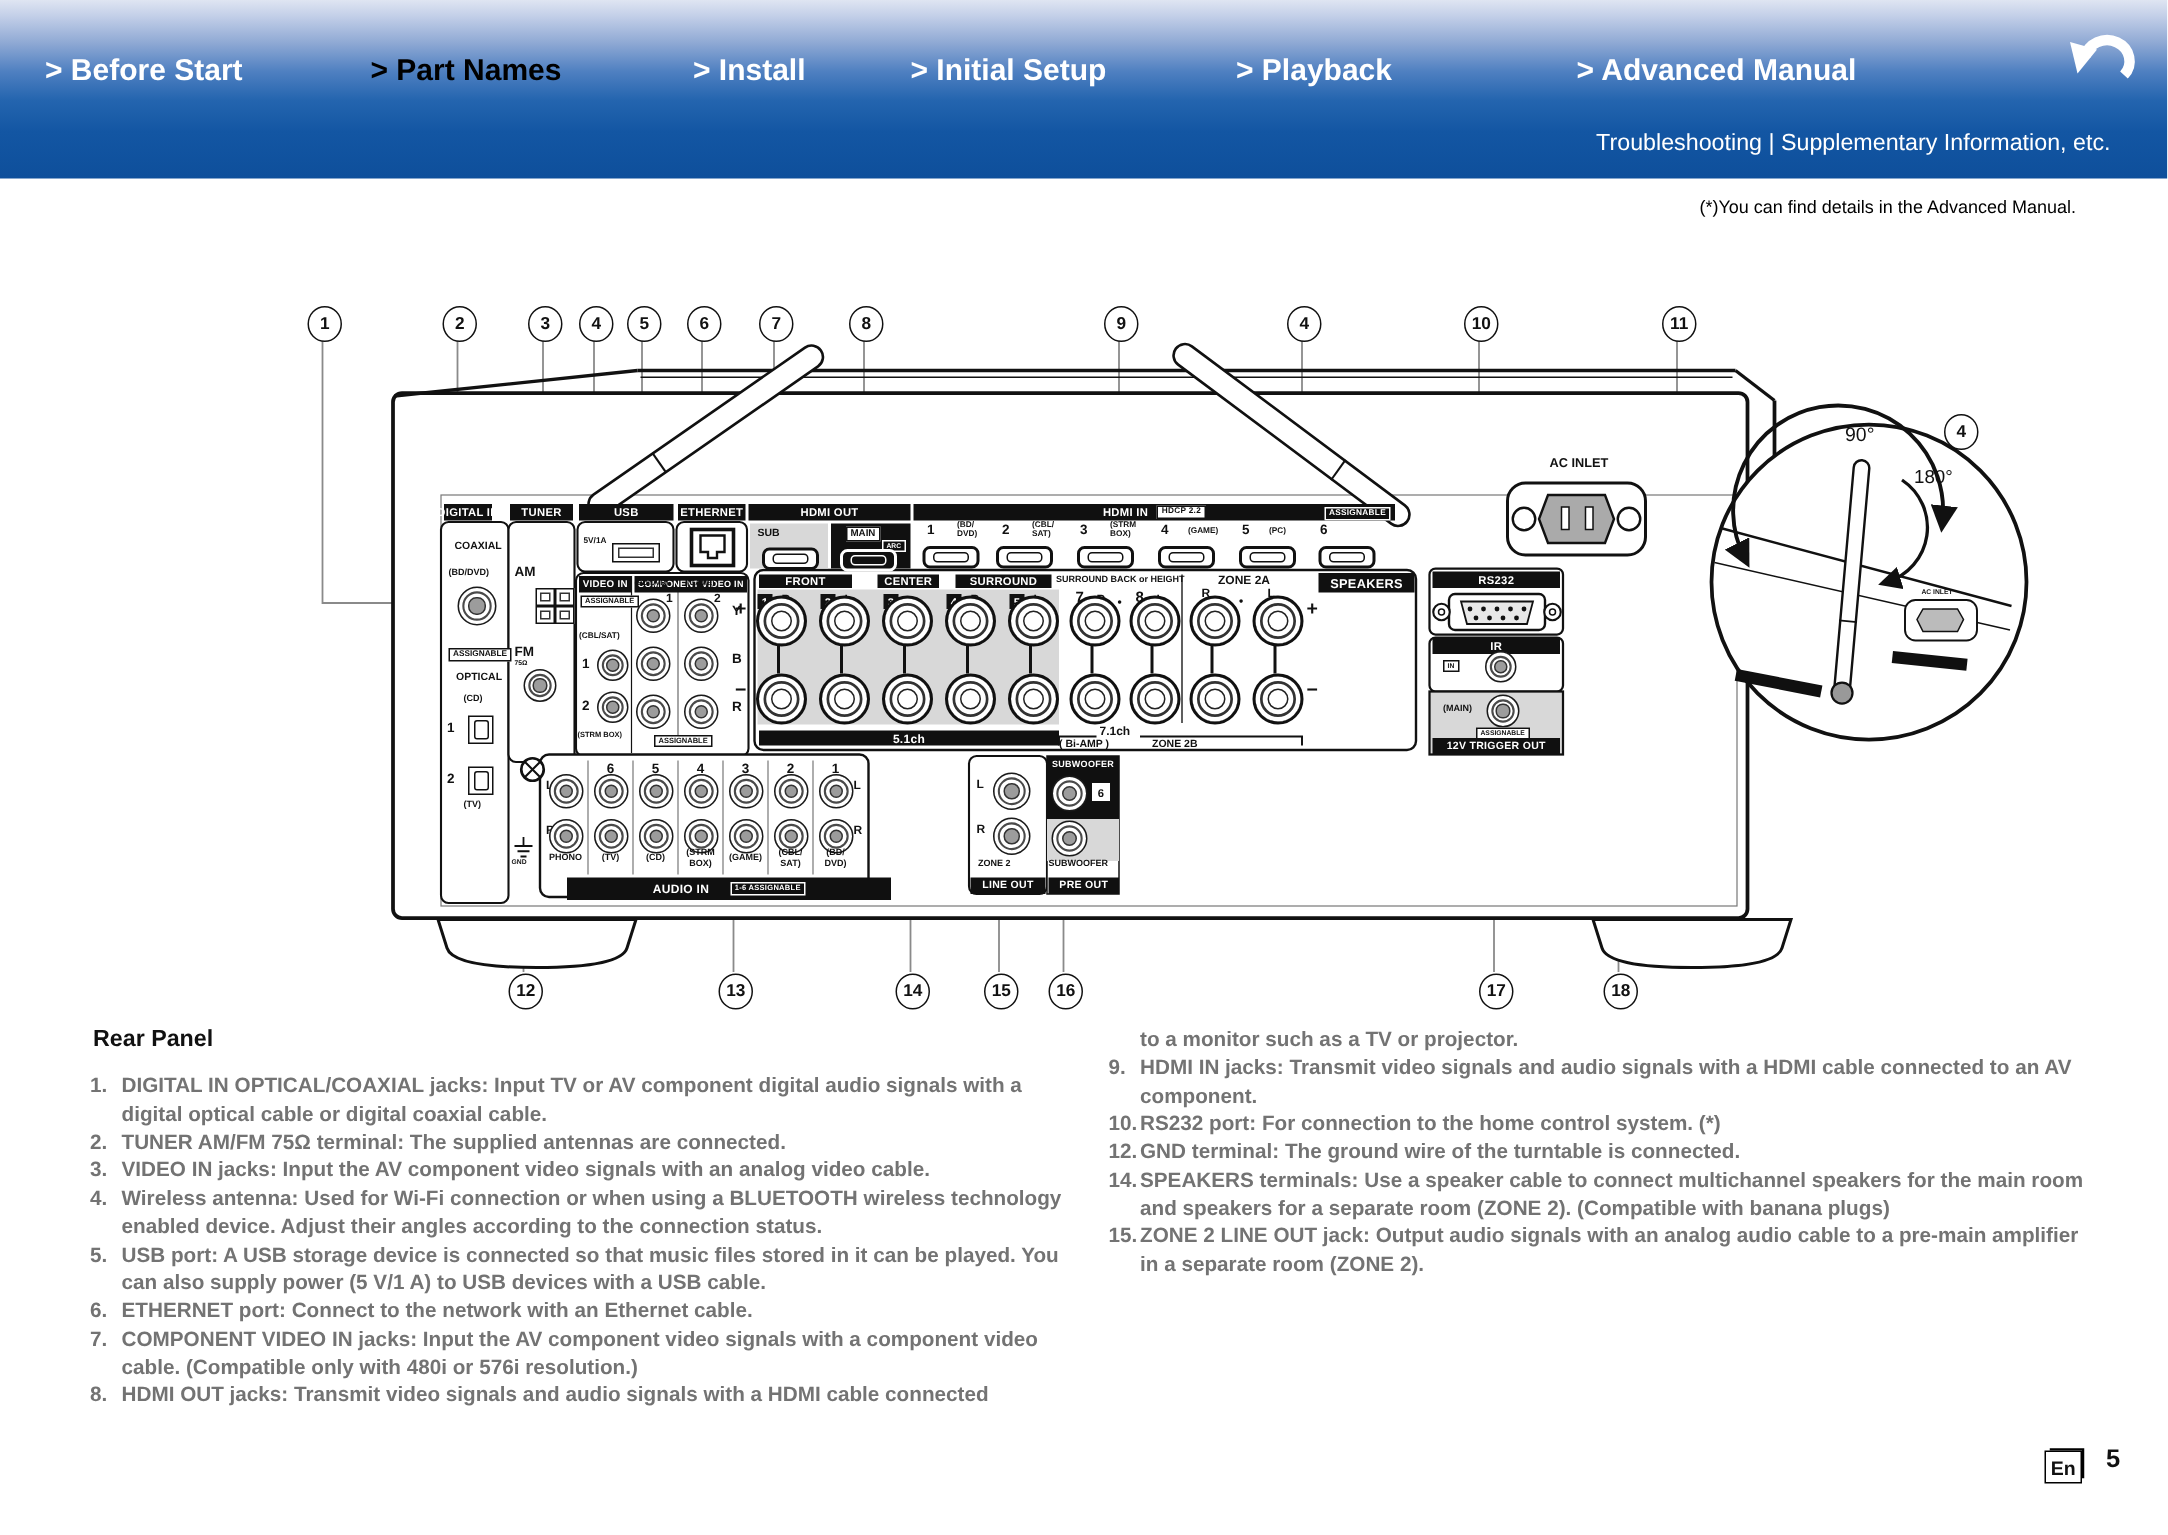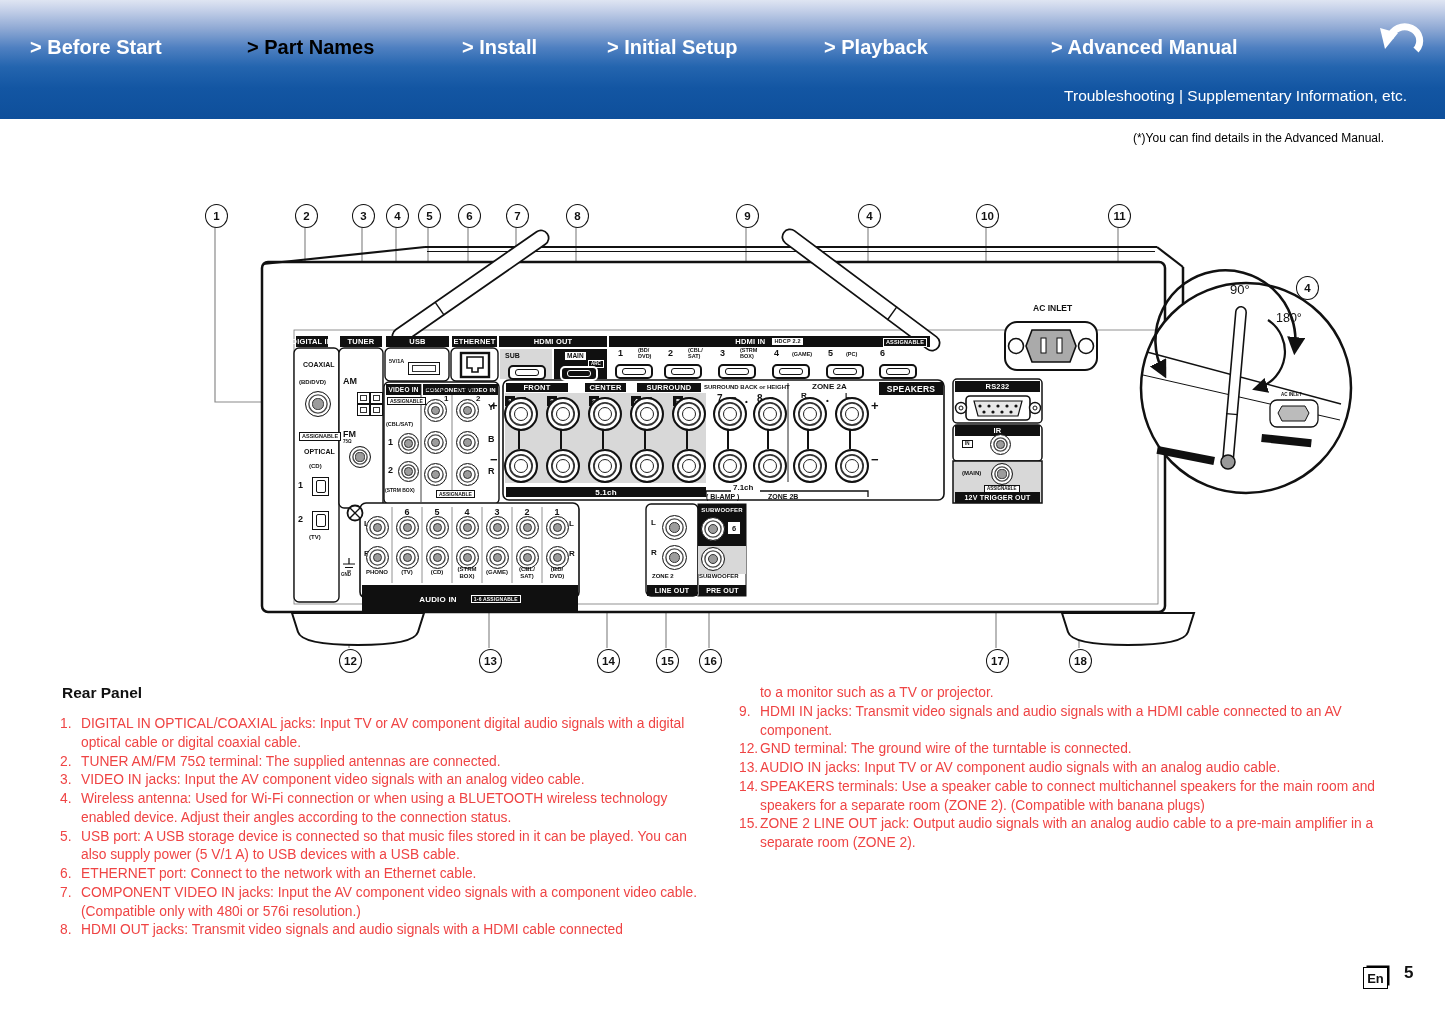--- a/index.html
+++ b/index.html
@@ -33,21 +33,21 @@
   .opt::after{content:"";position:absolute;inset:2px 2.5px;border:1px solid #111;border-radius:2px;}
   .amc{position:absolute;width:11px;height:10px;border:1.6px solid #111;background:#fff;}
   .amc::after{content:"";position:absolute;inset:2px;background:#fff;border:1px solid #333;}
   .usbp{position:absolute;width:30px;height:11px;border:1.8px solid #111;background:#fff;}
   .usbp::after{content:"";position:absolute;inset:2px 3px;border:1px solid #333;}
   .chbadge{position:absolute;width:10px;height:10px;background:#111;color:#fff;font-size:7.5px;font-weight:bold;display:flex;align-items:center;justify-content:center;}
   .n6badge{position:absolute;width:10px;height:10px;background:#fff;color:#111;border:1px solid #fff;outline:1px solid #111;font-size:7.5px;font-weight:bold;display:flex;align-items:center;justify-content:center;}
   .grayrect{position:absolute;background:#d8d8d8;}
   .blackrect{position:absolute;background:#101010;}
   
-  .listcol{position:absolute;font-size:13.8px;line-height:1.36;color:#ef4444;}
+  .listcol{position:absolute;font-size:13.8px;line-height:1.36;color:#737373;font-weight:bold;}
   .li{display:flex;}
   .li .n{flex:0 0 21px;}
   .li .t{flex:1;}
   #rear-title{position:absolute;left:62px;top:684px;font-size:15.5px;font-weight:bold;}
   #enbox{position:absolute;left:1363px;top:967px;width:23px;height:20px;border:1.6px solid #000;box-shadow:2.5px -2.5px 0 -1px #000;display:flex;align-items:center;justify-content:center;font-size:13px;font-weight:bold;background:#fff;}
   #pageno{position:absolute;left:1404px;top:963px;font-size:17px;font-weight:bold;}
   svg{display:block;}
 </style>
 </head>
 <body>
@@ -395,21 +395,21 @@
   <div class="sl pre" style="left:362px;top:569px;width:30px;text-align:center;font-size:6px">PHONO</div>
   <div class="sl pre" style="left:392px;top:569px;width:30px;text-align:center;font-size:6px">(TV)</div>
   <div class="sl pre" style="left:422px;top:569px;width:30px;text-align:center;font-size:6px">(CD)</div>
   <div class="sl pre" style="left:452px;top:566px;width:30px;text-align:center;font-size:6px">(STRM
 BOX)</div>
   <div class="sl pre" style="left:482px;top:569px;width:30px;text-align:center;font-size:6px">(GAME)</div>
   <div class="sl pre" style="left:512px;top:566px;width:30px;text-align:center;font-size:6px">(CBL/
 SAT)</div>
   <div class="sl pre" style="left:542px;top:566px;width:30px;text-align:center;font-size:6px">(BD/
 DVD)</div>
-  <div class="bar" style="left:362px;top:585px;width:216px;height:28px;font-size:8px">
+  <div class="bar" style="left:378px;top:585px;width:216px;height:15px;font-size:8px">
     <span>AUDIO IN</span>
     <span class="badge dark" style="position:static;margin-left:14px;font-size:5px">1-6 ASSIGNABLE</span>
   </div>
   <div class="sl" style="left:341px;top:573px;font-size:4.5px">GND</div>
 
   <div class="sl" style="left:651px;top:519px;font-size:8px">L</div>
   <div class="sl" style="left:651px;top:549px;font-size:8px">R</div>
   <div class="rca" style="left:662px;top:515px;width:23px;height:23px"></div>
   <div class="rca" style="left:662px;top:545px;width:23px;height:23px"></div>
   <div class="bar" style="left:698px;top:505px;width:48px;height:10px;font-size:6px">SUBWOOFER</div>
@@ -475,28 +475,28 @@
   <div class="listcol" style="left:739px;top:684px;width:655px">
     <div class="li">
         <span class="n"></span>
         <span class="t">to a monitor such as a TV or projector.</span>
       </div>
     <div class="li">
         <span class="n">9.</span>
         <span class="t">HDMI IN jacks: Transmit video signals and audio signals with a HDMI cable connected to an AV component.</span>
       </div>
     <div class="li">
+        <span class="n">10.</span>
+        <span class="t">RS232 port: For connection to the home control system. (*)</span>
+      </div>
+    <div class="li">
         <span class="n">12.</span>
         <span class="t">GND terminal: The ground wire of the turntable is connected.</span>
       </div>
     <div class="li">
-        <span class="n">13.</span>
-        <span class="t">AUDIO IN jacks: Input TV or AV component audio signals with an analog audio cable.</span>
-      </div>
-    <div class="li">
         <span class="n">14.</span>
         <span class="t">SPEAKERS terminals: Use a speaker cable to connect multichannel speakers for the main room and speakers for a separate room (ZONE 2). (Compatible with banana plugs)</span>
       </div>
     <div class="li">
         <span class="n">15.</span>
         <span class="t">ZONE 2 LINE OUT jack: Output audio signals with an analog audio cable to a pre-main amplifier in a separate room (ZONE 2).</span>
       </div>
   </div>
 
   <div id="enbox">En</div>

